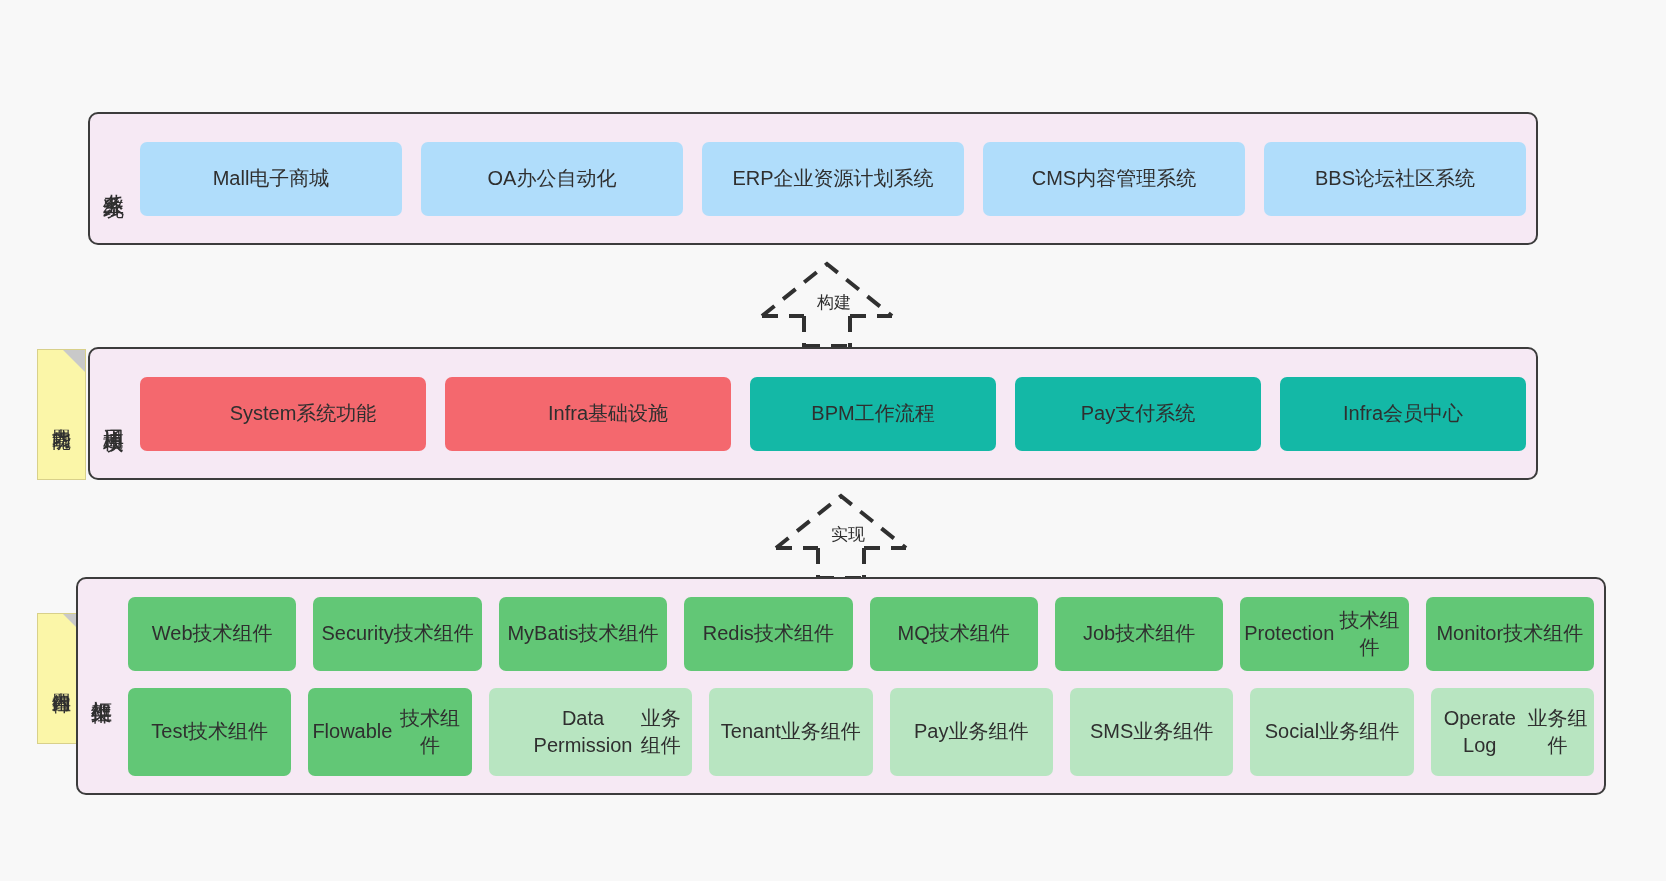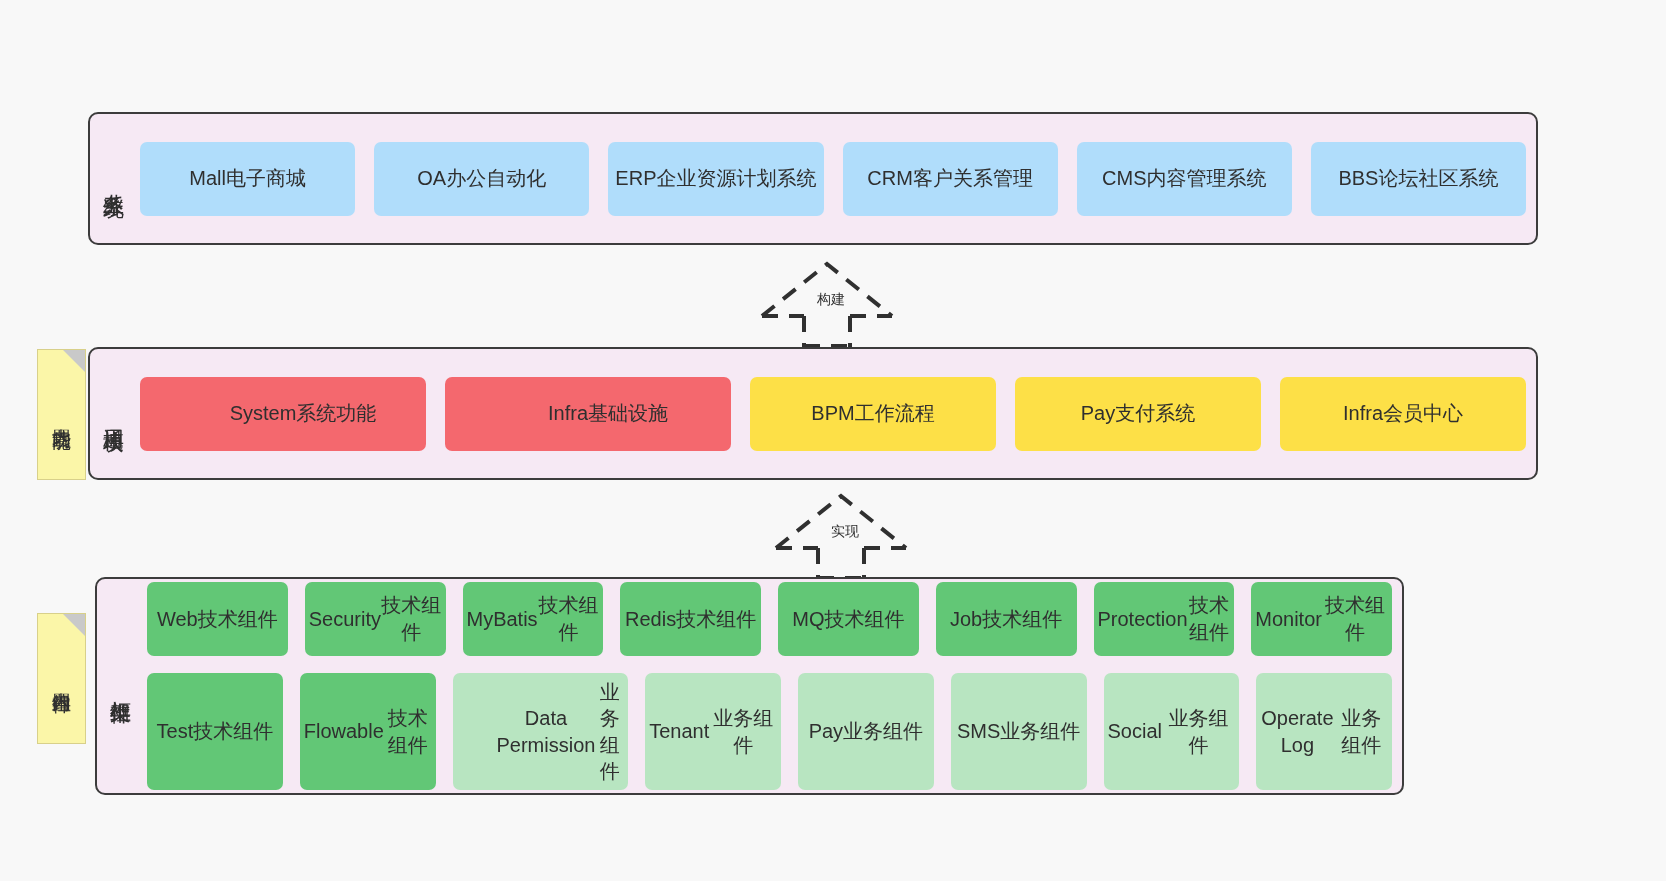--- a/index.html
+++ b/index.html
@@ -72,38 +72,38 @@
     line-height: 1.32;
     color: #2f2f2f;
     padding: 6px 4px;
     min-height: 74px;
   }
   .card .l1 { white-space: normal; }
   .card .l2 { white-space: normal; }
 
   .card.blue  { background: #b0ddfb; }
   .card.red   { background: #f4686e; padding-left: 44px; }
-  .card.pink  { background: #fde047; }
+  .card.pink  { background: #14b8a6; }
   .card.green { background: #62c776; }
   .card.mint  { background: #b8e5c1; }
 
   
   #layer-business {
     left: 88px; top: 112px; width: 1450px; height: 133px;
   }
   #layer-business .row { gap: 19px; }
   #layer-business .card { height: 74px; min-height: 74px; }
 
   #layer-common {
     left: 88px; top: 347px; width: 1450px; height: 133px;
   }
   #layer-common .card { height: 74px; min-height: 74px; }
 
   #layer-framework {
-    left: 95px; top: 577px; width: 1309px; height: 218px;
+    left: 76px; top: 577px; width: 1530px; height: 218px;
   }
   #layer-framework .card { min-height: 74px; }
   #layer-framework .row { gap: 17px; }
   #layer-framework .card.tall { min-height: 88px; padding-left: 44px; }
 
   
   .note {
     position: absolute;
     box-sizing: border-box;
     width: 49px;
@@ -131,21 +131,21 @@
   #note-common    { left: 37px; top: 349px; height: 131px; }
   #note-framework { left: 37px; top: 613px; height: 131px; }
 
   
   .gen-arrow {
     position: absolute;
     pointer-events: none;
   }
   .gen-label {
     position: absolute;
-    font-size: 14px;
+    font-size: 17px;
     color: #2f2f2f;
     background: #f8f8f8;
     padding: 0 2px;
     user-select: none;
     white-space: nowrap;
   }
   #arrow-build   { left: 752px; top: 258px; width: 150px; height: 90px; }
   #arrow-build-label   { left: 815px; top: 291px; }
   #arrow-impl    { left: 766px; top: 490px; width: 150px; height: 90px; }
   #arrow-impl-label    { left: 829px; top: 523px; }
@@ -163,24 +163,20 @@
       </div>
       <div class="card blue">
         <span class="l1">OA</span>
         <span class="l2">办公自动化</span>
       </div>
       <div class="card blue">
         <span class="l1">ERP</span>
         <span class="l2">企业资源计划系统</span>
       </div>
       <div class="card blue">
-        <span class="l1">CRM</span>
-        <span class="l2">客户关系管理</span>
-      </div>
-      <div class="card blue">
         <span class="l1">CMS</span>
         <span class="l2">内容管理系统</span>
       </div>
       <div class="card blue">
         <span class="l1">BBS</span>
         <span class="l2">论坛社区系统</span>
       </div>
     </div>
   </div>
 </div>

